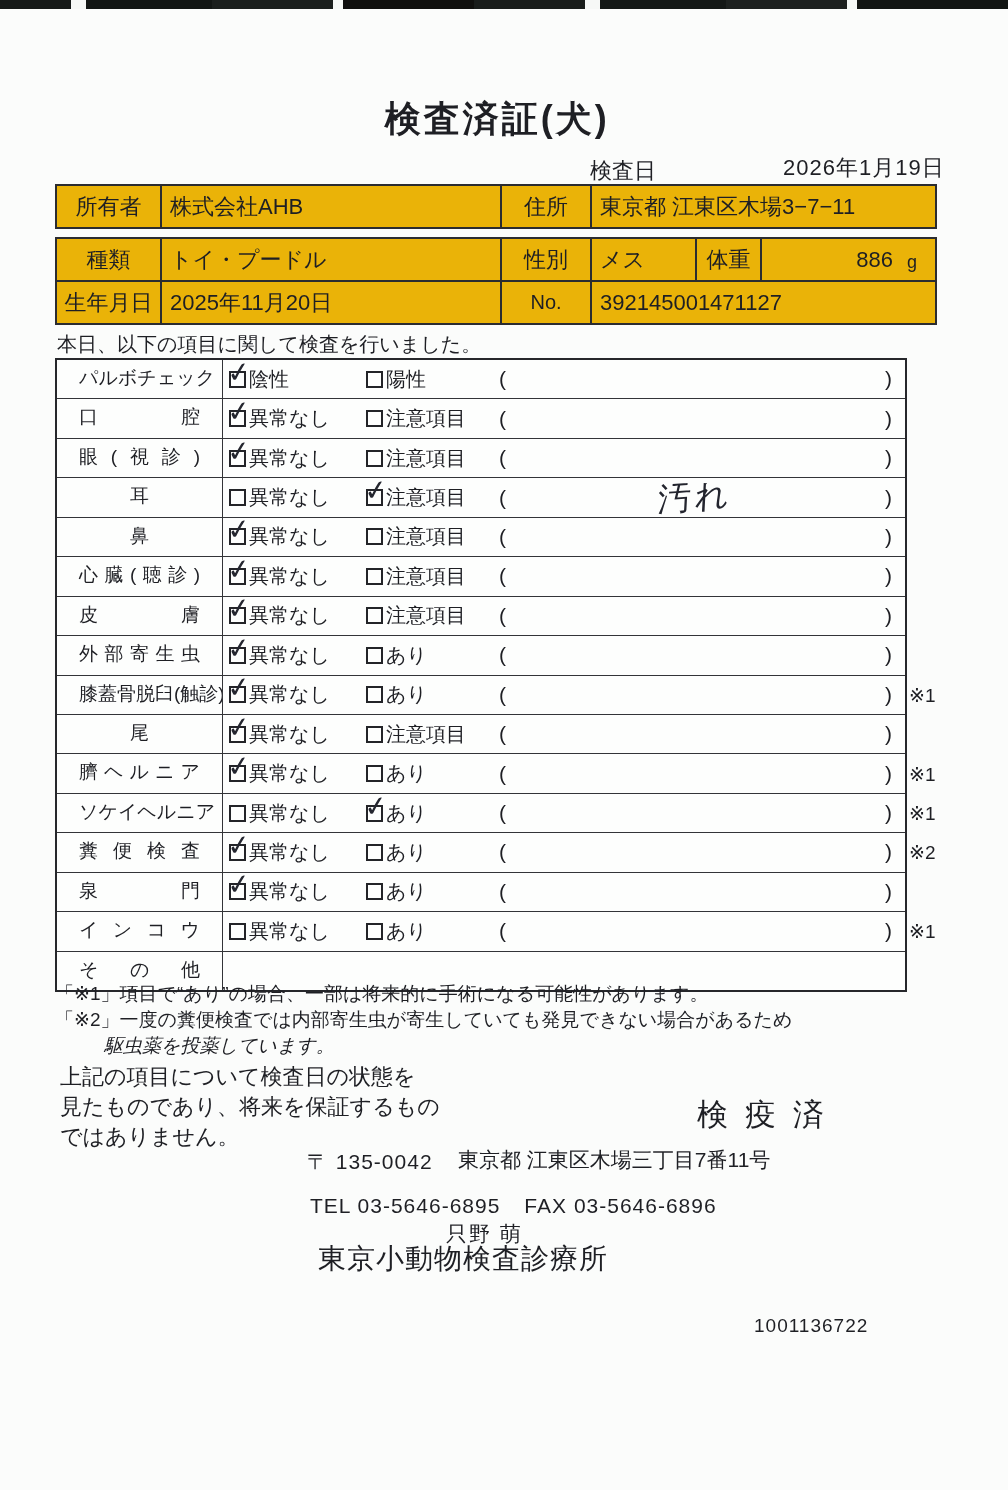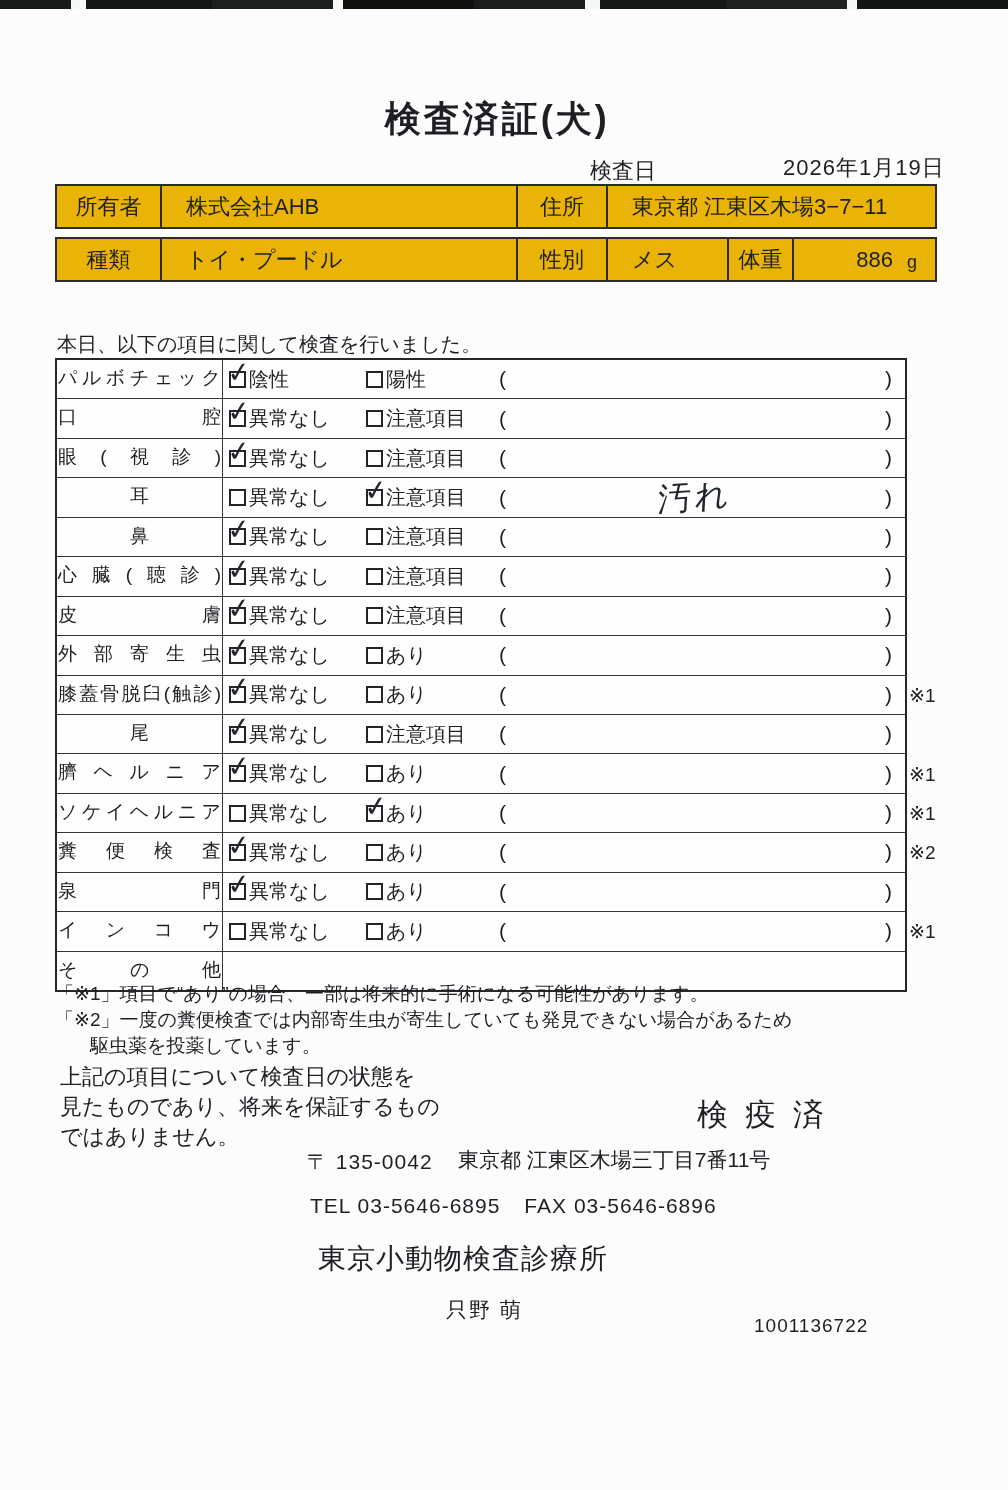--- a/index.html
+++ b/index.html
@@ -27,21 +27,21 @@
   .date-label{top:156px;left:590px;font-size:22px;font-weight:500;}
   .date-value{top:153px;left:783px;font-size:22px;font-weight:500;letter-spacing:1px;}
 
   
   .htable{left:55px;border:2px solid #2b2c30;display:flex;flex-direction:column;width:878px;background:#eab308;}
   .hrow{display:flex;height:41px;}
   .hrow + .hrow{border-top:2px solid #2b2c30;}
   .hcell{display:flex;align-items:center;font-size:22px;overflow:hidden;white-space:nowrap;}
   .hcell + .hcell{border-left:2px solid #2b2c30;}
   .hc-label{justify-content:center;font-weight:500;}
-  .hc-value{padding-left:24px;font-weight:500;}
+  .hc-value{padding-left:8px;font-weight:500;}
   .t1{top:184px;}
   .t2{top:237px;}
   .w-103{width:103px;flex:none;}
   .w-330{width:330px;flex:none;}
   .w-88{width:88px;flex:none;}
   .w-95{width:95px;flex:none;}
   .w-63{width:63px;flex:none;}
   .w-rest{flex:1;}
   .weight-cell{justify-content:flex-end;padding-right:18px;}
   .weight-unit{font-size:18px;margin-left:14px;margin-top:6px;}
@@ -53,21 +53,21 @@
   .mt{
     top:358px;left:55px;width:848px;background:#fdfefd;
     border:2.5px solid #26272b;display:flex;flex-direction:column;
   }
   .irow{height:38.45px;display:flex;position:relative;}
   .irow + .irow{border-top:1.6px solid #333438;}
   .bluish{border-top-color:#3d4a6b;}
   .ilabel{
     width:166px;flex:none;border-right:1.6px solid #333438;
     font-size:19px;font-weight:500;line-height:35px;
-    padding:0 1px;box-sizing:border-box;
+    padding:0 22px;box-sizing:border-box;
     text-align:justify;text-align-last:justify;overflow:hidden;white-space:nowrap;
   }
   .ilabel.ctr{text-align:center;text-align-last:center;}
   .iopts{flex:1;display:flex;align-items:center;padding-left:6px;font-size:20px;}
   .g{display:flex;align-items:center;flex:none;}
   .g1{width:137px;}
   .g2{width:133px;}
   .cb{position:relative;display:inline-flex;margin-right:3px;flex:none;}
   .box{width:13px;height:13px;border:2px solid #232428;display:inline-block;background:transparent;}
   .cblab{font-weight:500;white-space:nowrap;}
@@ -84,32 +84,32 @@
   }
   .rmark{
     position:absolute;right:-50px;top:50%;transform:translateY(-50%);
     width:46px;text-align:left;padding-left:8px;font-size:19px;font-weight:500;
   }
 
   
   .fnote{left:55px;font-size:19px;font-weight:500;white-space:nowrap;}
   .fn1{top:981px;}
   .fn2{top:1007px;text-align:center;}
-  .fn3{top:1033px;left:90px;}
+  .fn3{top:1033px;left:104px;font-style:italic;}
   .disc{left:60px;font-size:22px;font-weight:500;white-space:nowrap;}
   .d1{top:1062px;}
   .d2{top:1092px;}
   .d3{top:1122px;}
   .stamp{top:1094px;left:697px;font-size:31px;font-weight:500;letter-spacing:17px;white-space:nowrap;}
   .postal{top:1148px;left:307px;font-size:21px;font-weight:500;letter-spacing:1px;}
   .addr2{top:1146px;left:458px;font-size:21px;font-weight:500;white-space:nowrap;}
   .telfax{top:1194px;left:310px;font-size:21px;font-weight:500;letter-spacing:1px;white-space:nowrap;}
   .telfax .gap{display:inline-block;width:24px;}
   .clinic{top:1240px;left:318px;font-size:28px;font-weight:500;letter-spacing:1px;white-space:nowrap;}
-  .examiner{top:1296px;left:446px;font-size:21px;font-weight:500;letter-spacing:2px;}
+  .examiner{top:1220px;left:446px;font-size:21px;font-weight:500;letter-spacing:2px;}
   .serial{top:1315px;left:754px;font-size:19px;font-weight:500;letter-spacing:1px;}
 </style>
 </head>
 <body>
 
 <div class="abs top-band"></div>
 
 <div class="abs title">検査済証(犬)</div>
 <div class="abs date-label">検査日</div>
 <div class="abs date-value">2026年1月19日</div>
@@ -128,20 +128,26 @@
     <div class="hcell hc-label w-103">種類</div>
     <div class="hcell hc-value w-330">トイ・プードル</div>
     <div class="hcell hc-label w-88">性別</div>
     <div class="hcell hc-value w-95">メス</div>
     <div class="hcell hc-label w-63">体重</div>
     <div class="hcell hc-value w-rest weight-cell">
       <span>886</span>
       <span class="weight-unit">g</span>
     </div>
   </div>
+  <div class="hrow">
+    <div class="hcell hc-label w-103">生年月日</div>
+    <div class="hcell hc-value w-330">2025年11月20日</div>
+    <div class="hcell hc-label w-88 no-label">No.</div>
+    <div class="hcell hc-value w-rest">392145001471127</div>
+  </div>
 </div>
 
 <div class="abs intro">本日、以下の項目に関して検査を行いました。</div>
 
 <div class="abs mt">
 
   <div class="irow">
     <div class="ilabel">パルボチェック</div>
     <div class="iopts">
       <span class="g g1">

